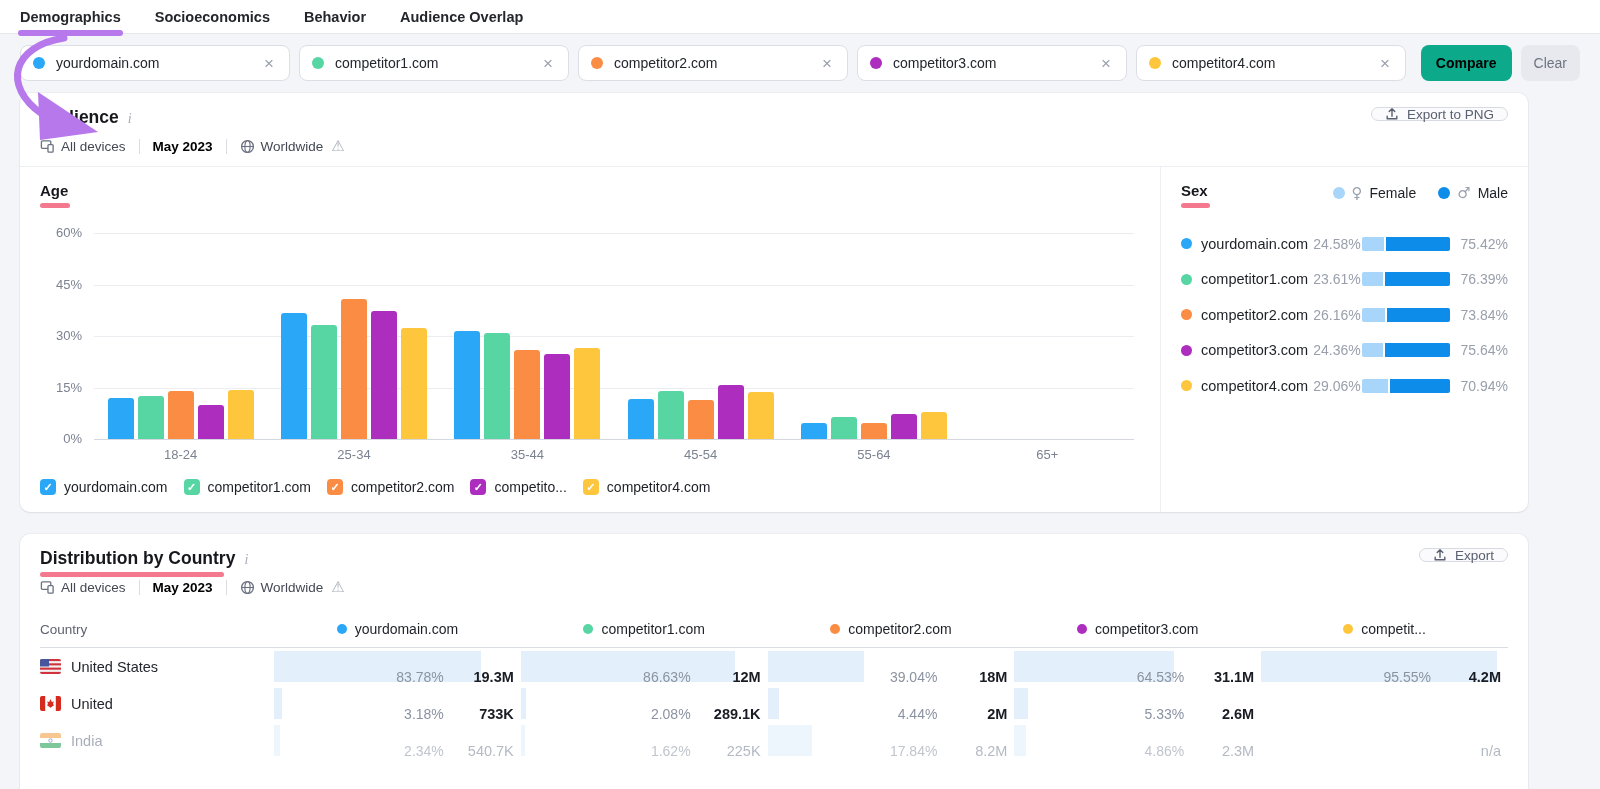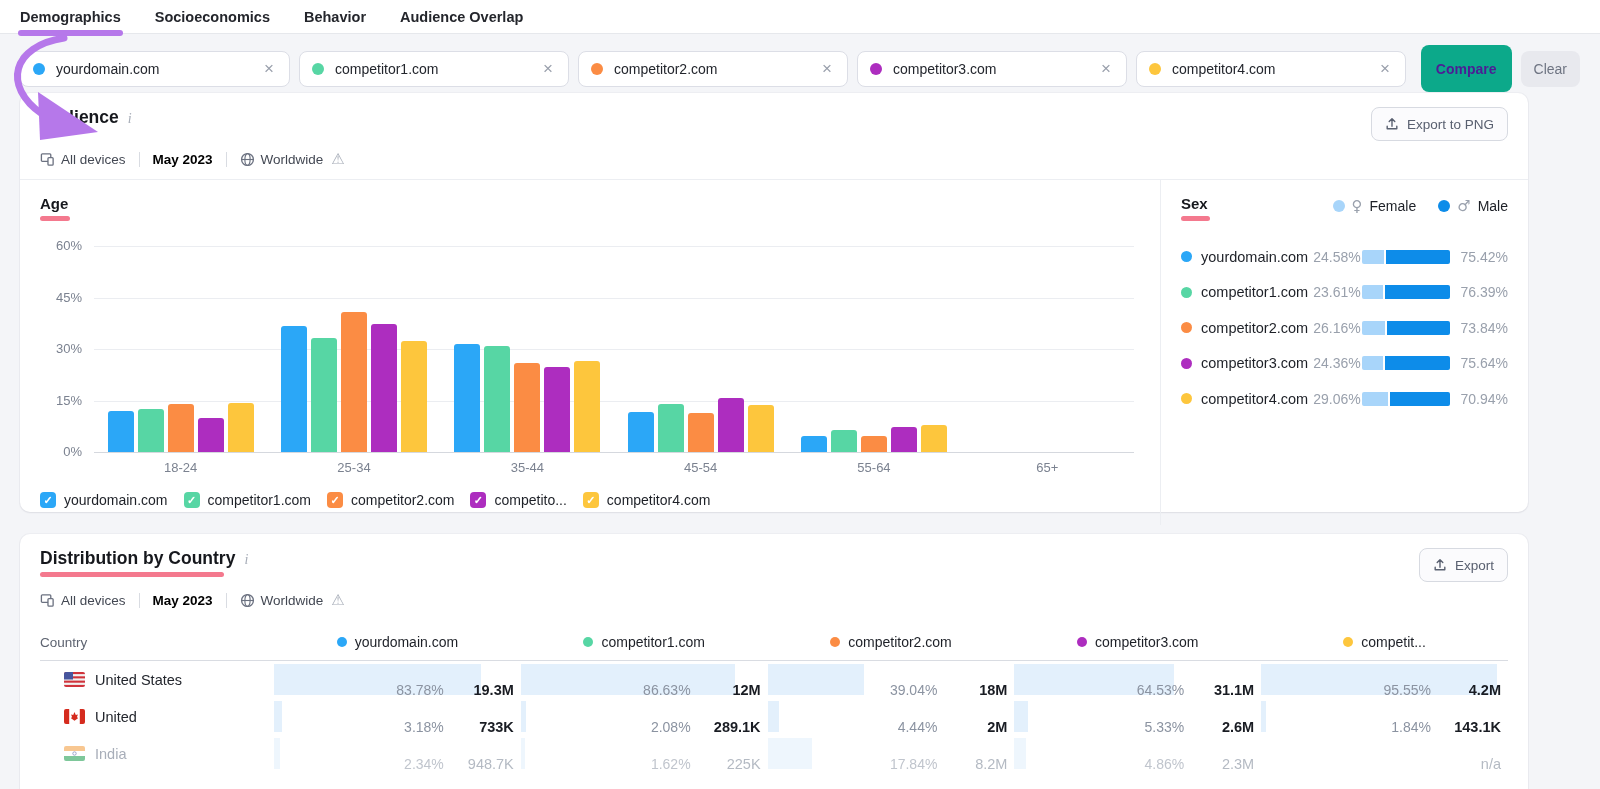--- a/index.html
+++ b/index.html
@@ -55,23 +55,23 @@
     border: 1px solid #dcdee6;
     border-radius: 8px;
     display: flex; align-items: center;
     padding: 0 12px;
     cursor: text;
   }
   .chip .dot { width: 12px; height: 12px; border-radius: 50%; flex: none; }
   .chip .chip-text { flex: 1; margin-left: 11px; font-size: 14px; color: #23262d; }
   .chip .chip-x { color: #9aa0ac; font-size: 17px; line-height: 1; cursor: pointer; padding: 2px 3px; }
   .btn-compare {
-    height: 47px; padding: 0 15px;
+    height: 36px; padding: 0 15px;
     border: none; border-radius: 8px;
-    background: #0ca98a; color: #4c1d95;
+    background: #0ca98a; color: #000000;
     font-size: 14px; font-weight: 700;
     font-family: inherit; cursor: pointer;
   }
   .btn-clear {
     height: 36px; padding: 0 13px;
     border: none; border-radius: 8px;
     background: #e8e9ee; color: #6e7482;
     font-size: 14px; font-weight: 400;
     font-family: inherit; cursor: pointer;
   }
@@ -94,21 +94,21 @@
   .sec-title-wrap { position: relative; display: flex; align-items: baseline; gap: 9px; }
   .sec-title { font-size: 17.5px; font-weight: 700; color: #16181d; }
   .info-i {
     font-family: "Liberation Serif", serif; font-style: italic;
     color: #a7adb8; font-size: 14px; cursor: pointer;
   }
   .title-underline { position: absolute; left: 0; height: 5px; border-radius: 2.5px; top: 24px; }
 
   .btn-export {
     display: flex; align-items: center; gap: 8px;
-    height: 34px; padding: 0 13px;
+    height: 14px; padding: 0 13px;
     background: #fbfbfd;
     border: 1px solid #d7dae1; border-radius: 8px;
     color: #596070; font-size: 13.5px; font-family: inherit;
     cursor: pointer;
   }
   .btn-export svg { display: block; }
 
   .meta-row {
     display: flex; align-items: center; gap: 8px;
     padding: 9px 20px 11px 20px;
@@ -172,21 +172,21 @@
   .country-table { padding: 0 20px; margin-top: 14px; }
   .ct-grid { display: grid; grid-template-columns: 234px repeat(5, 1fr); }
   .ct-header { align-items: end; }
   .ct-header > div { border-bottom: 1px solid #d9dce2; padding-bottom: 10px; }
   .ct-col-country { font-size: 13.5px; color: #5d6370; }
   .ct-col-domain { display: flex; align-items: center; justify-content: center; gap: 8px; }
   .ct-col-domain .dot { width: 10px; height: 10px; border-radius: 50%; flex: none; }
   .ct-col-domain .lbl { font-size: 14px; font-weight: 400; color: #1d2027; white-space: nowrap; }
 
   .ct-row { height: 37px; align-items: center; }
-  .ct-country { display: flex; align-items: center; gap: 10px; font-size: 14.5px; color: #23262d; margin-left: 24px; }
+  .ct-country { display: flex; align-items: center; gap: 10px; font-size: 14.5px; color: #23262d; }
   .ct-country svg { border-radius: 2px; flex: none; }
   .ct-cell { position: relative; height: 37px; }
   .ct-cell .cellbar { position: absolute; left: 0; top: 3px; bottom: 3px; background: #e3f0fc; }
   .ct-cell .celltext {
     position: relative; z-index: 1; height: 100%;
     display: flex; align-items: flex-end; justify-content: flex-end;
     padding-right: 7px;
   }
   .ct-cell .pct { font-size: 14px; color: #8b93a1; }
   .ct-cell .val { font-size: 14.5px; font-weight: 700; color: #191c23; margin-left: 18px; min-width: 52px; text-align: right; }
@@ -590,45 +590,38 @@
               <span class="val">2M</span>
             </div>
           </div>
           <div class="ct-cell">
             <div class="cellbar" style="width: 5.33%;"></div>
             <div class="celltext">
               <span class="pct">5.33%</span>
               <span class="val">2.6M</span>
             </div>
           </div>
-          <div class="ct-cell">
-            <div class="cellbar" style="width: 1.84%;"></div>
-            <div class="celltext">
-              <span class="pct">1.84%</span>
-              <span class="val">143.1K</span>
-            </div>
-          </div>
         </div>
         <div class="ct-grid ct-row muted">
           <div class="ct-country">
             <span style="display: flex;">
               <svg width="21" height="15" viewBox="0 0 21 15">
                 <rect width="21" height="5" fill="#f49b38"></rect>
                 <rect y="5" width="21" height="5" fill="#fff"></rect>
                 <rect y="10" width="21" height="5" fill="#159a48"></rect>
                 <circle cx="10.5" cy="7.5" r="1.7" fill="none" stroke="#2a3b8f" stroke-width="0.8"></circle>
               </svg>
             </span>
             <span>India</span>
           </div>
           <div class="ct-cell">
             <div class="cellbar" style="width: 2.34%;"></div>
             <div class="celltext">
               <span class="pct">2.34%</span>
-              <span class="val">948.7K</span>
+              <span class="val">540.7K</span>
             </div>
           </div>
           <div class="ct-cell">
             <div class="cellbar" style="width: 1.62%;"></div>
             <div class="celltext">
               <span class="pct">1.62%</span>
               <span class="val">225K</span>
             </div>
           </div>
           <div class="ct-cell">

